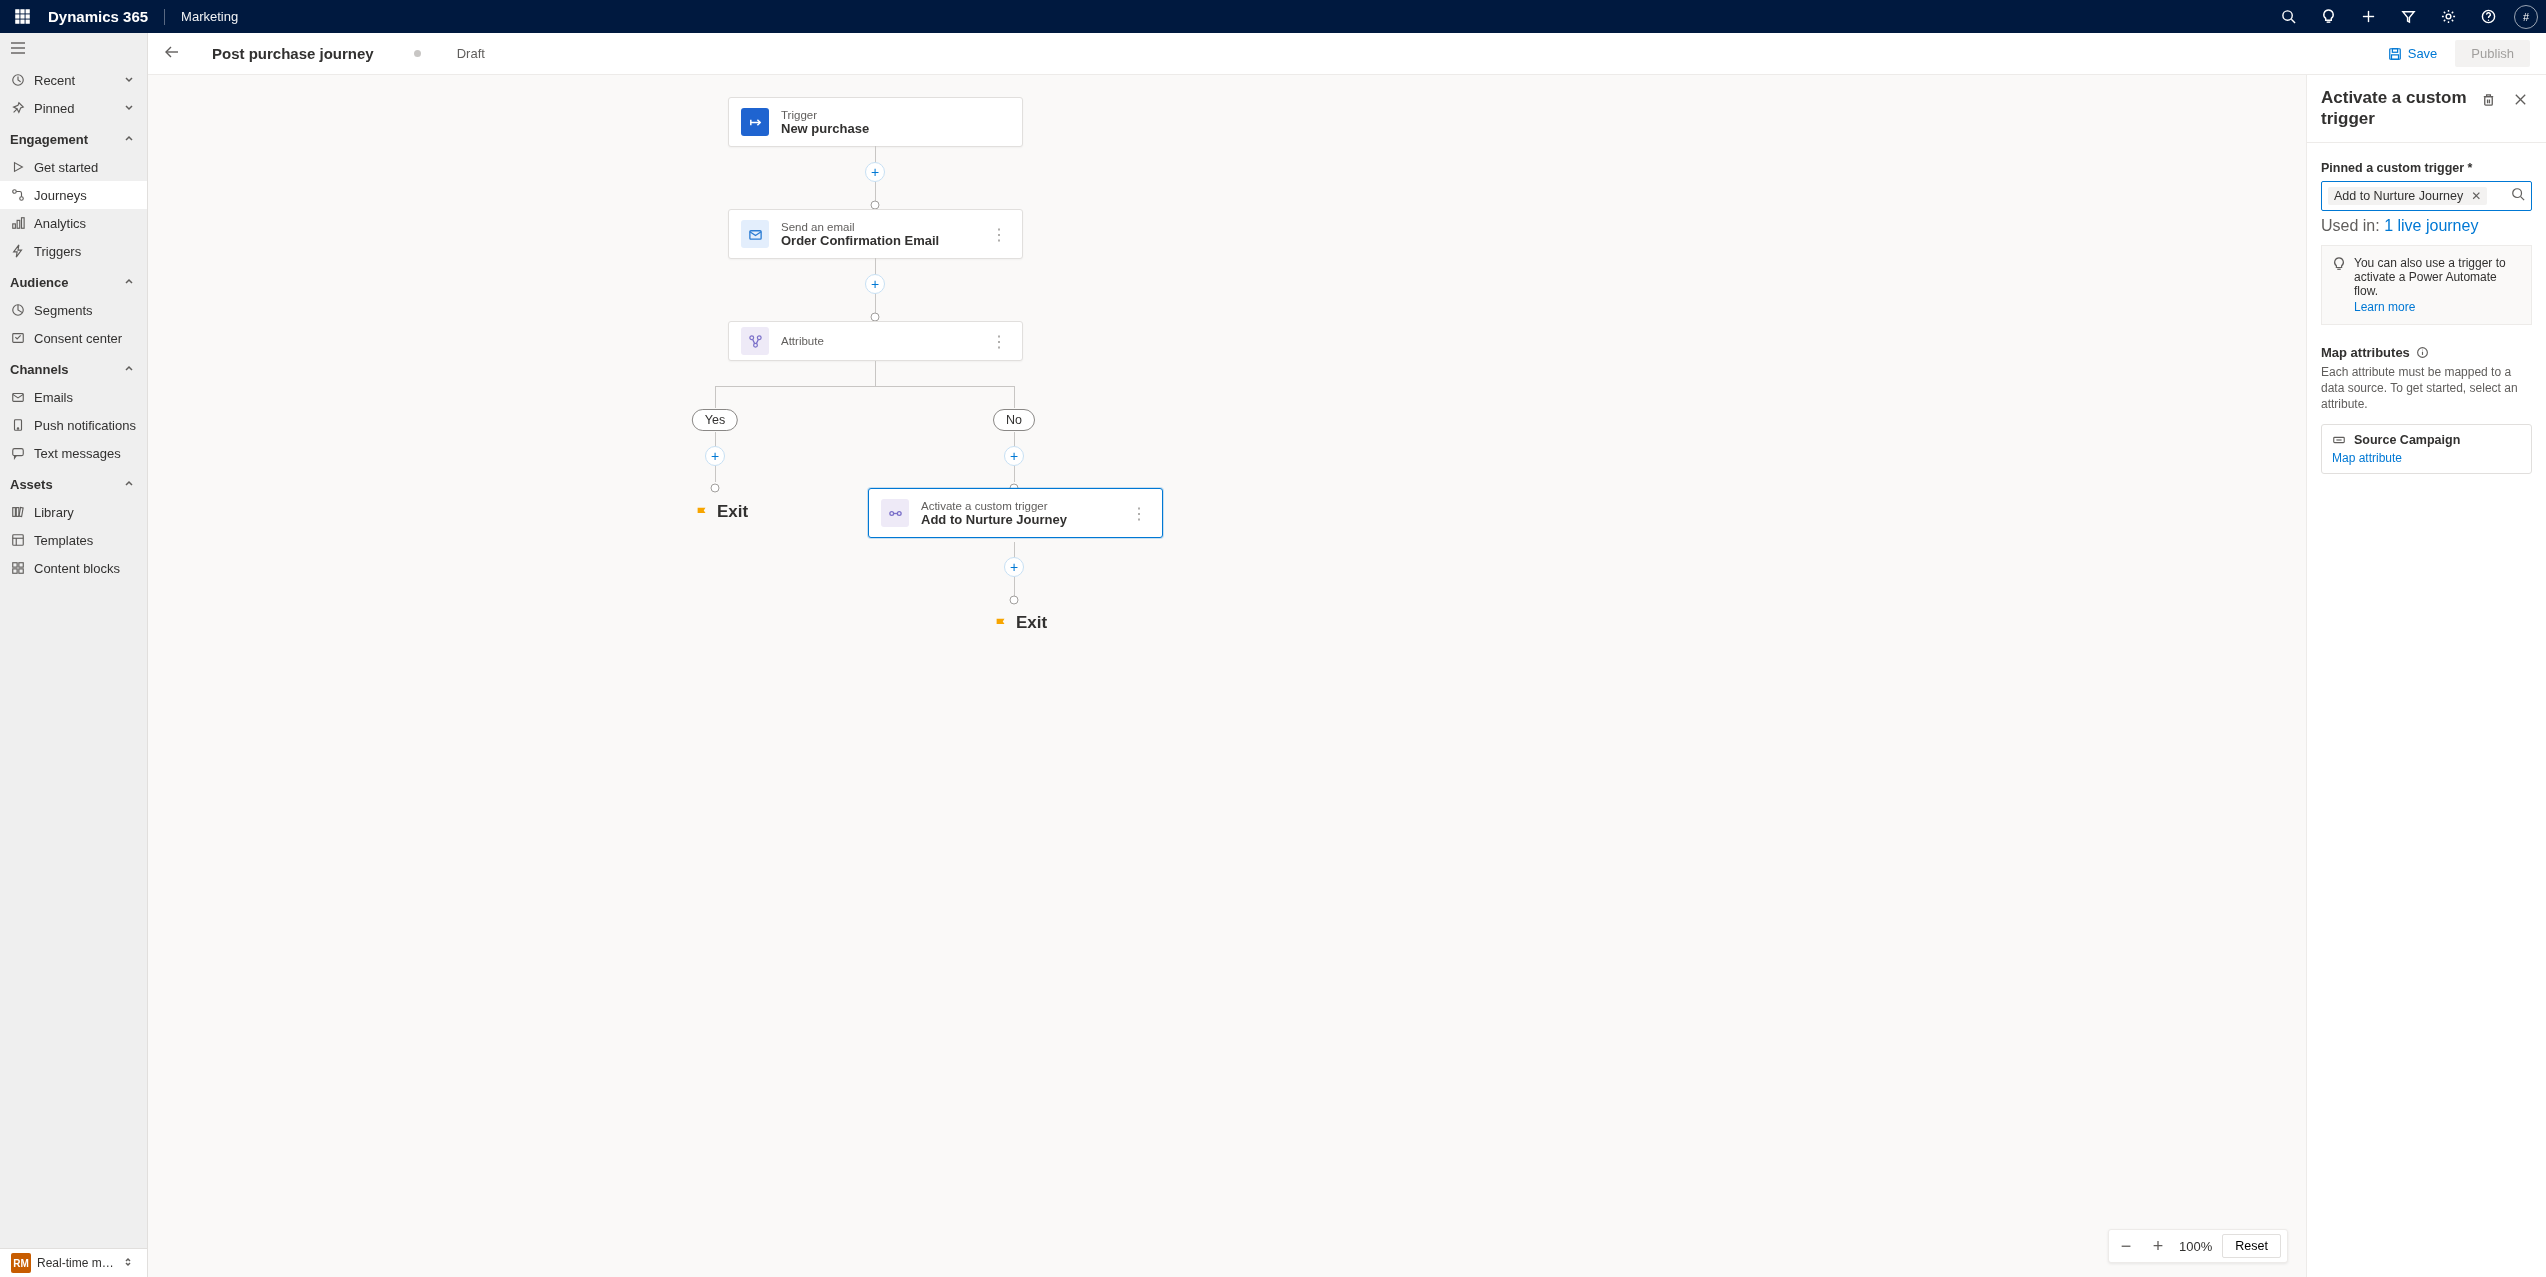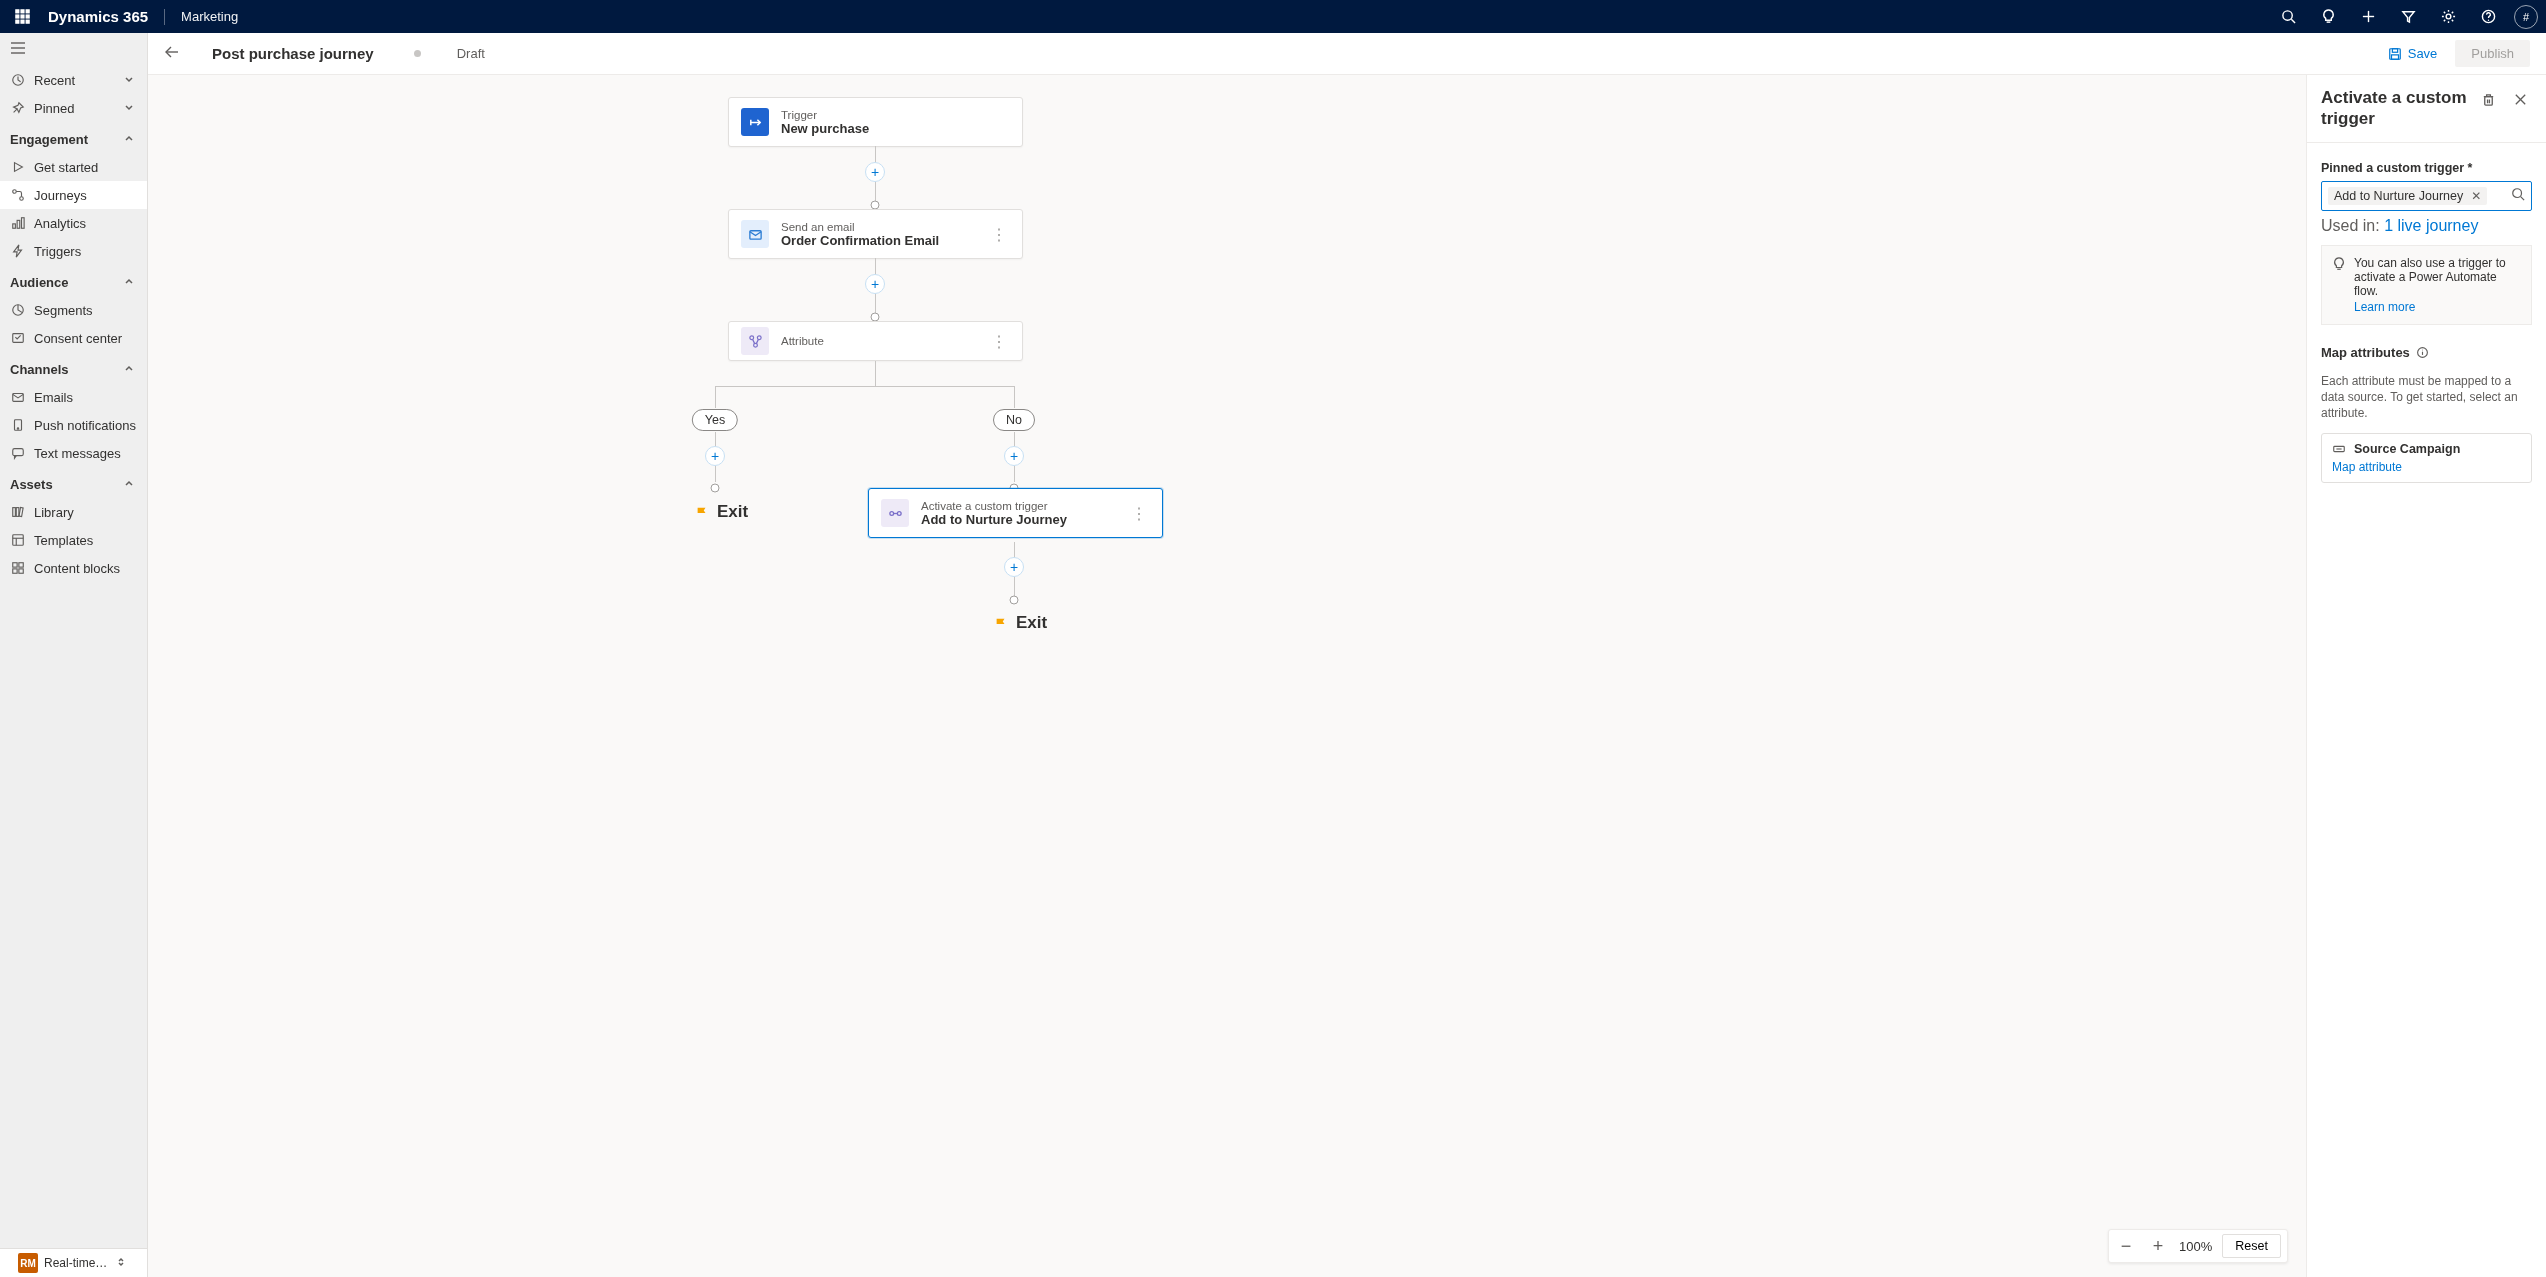--- a/index.html
+++ b/index.html
@@ -47,21 +47,21 @@
   cursor: pointer;
 }
 .nav-item.active { background: #fff; }
 .nav-group { font-weight: 600; color: #323130; padding-top: 10px; }
 .nav-icon { width: 16px; height: 16px; display: inline-flex; align-items: center; justify-content: center; flex-shrink: 0; }
 .nav-icon svg { width: 14px; height: 14px; fill: none; stroke: #605e5c; stroke-width: 1.3; }
 .chev { margin-left: auto; width: 14px; height: 14px; }
 .chev svg { width: 12px; height: 12px; fill: none; stroke: #605e5c; stroke-width: 1.5; }
 .sidebar-footer {
   margin-top: auto; display: flex; align-items: center; gap: 6px;
-  padding: 4px 18px; border-top: 1px solid #e1dfdd; background:#fff;
+  padding: 4px 11px; border-top: 1px solid #e1dfdd; background:#fff;
 }
 .rm-badge { width: 20px; height: 20px; background: #c75c00; color: #fff; font-size: 10px; font-weight: 600; display: inline-flex; align-items: center; justify-content: center; border-radius: 2px;}
 .sidebar-footer-label { font-size: 12px; white-space: nowrap; overflow: hidden; text-overflow: ellipsis; flex: 1; }
 
 .main { flex: 1; display: flex; flex-direction: column; background: #fff; position: relative; }
 .page-header {
   height: 42px; border-bottom: 1px solid #edebe9;
   display: flex; align-items: center; padding: 0 16px; gap: 32px;
 }
 .back-arrow { cursor: pointer; color: #605e5c; }
@@ -146,21 +146,21 @@
 .used-in { font-size: 16px; color: #605e5c; margin-top: 6px; }
 .used-in a { color: #0078d4; text-decoration: none; }
 .info-box {
   margin-top: 10px; border: 1px solid #edebe9; background: #faf9f8;
   padding: 10px; font-size: 12px; color: #323130; display: flex; gap: 8px;
 }
 .info-box svg { width: 14px; height: 14px; flex-shrink: 0; stroke: #605e5c; fill: none; stroke-width:1.4; margin-top:1px;}
 .info-box a { color: #0078d4; text-decoration: none; display: block; margin-top: 2px; }
 .map-header { font-size: 13px; font-weight: 600; margin-top: 20px; display: flex; align-items: center; gap: 6px; }
 .map-header svg { width: 13px; height: 13px; stroke: #605e5c; fill: none; stroke-width: 1.4; }
-.map-desc { font-size: 12px; color: #605e5c; margin-top: 13px; line-height: 1.35; }
+.map-desc { font-size: 12px; color: #605e5c; margin-top: 4px; line-height: 1.35; }
 .attr-card {
   margin-top: 12px; border: 1px solid #e1dfdd; border-radius: 3px; padding: 8px 10px;
 }
 .attr-row { display: flex; align-items: center; gap: 8px; }
 .attr-row svg { width: 14px; height: 14px; stroke: #605e5c; fill: none; stroke-width: 1.3; }
 .attr-name { font-size: 12.5px; font-weight: 600; }
 .attr-link { color: #0078d4; font-size: 12px; margin-top: 4px; cursor: pointer; }
 hr.panel-div { border: none; border-top: 1px solid #edebe9; margin: 12px -14px 0; }
 </style>
 </head>

